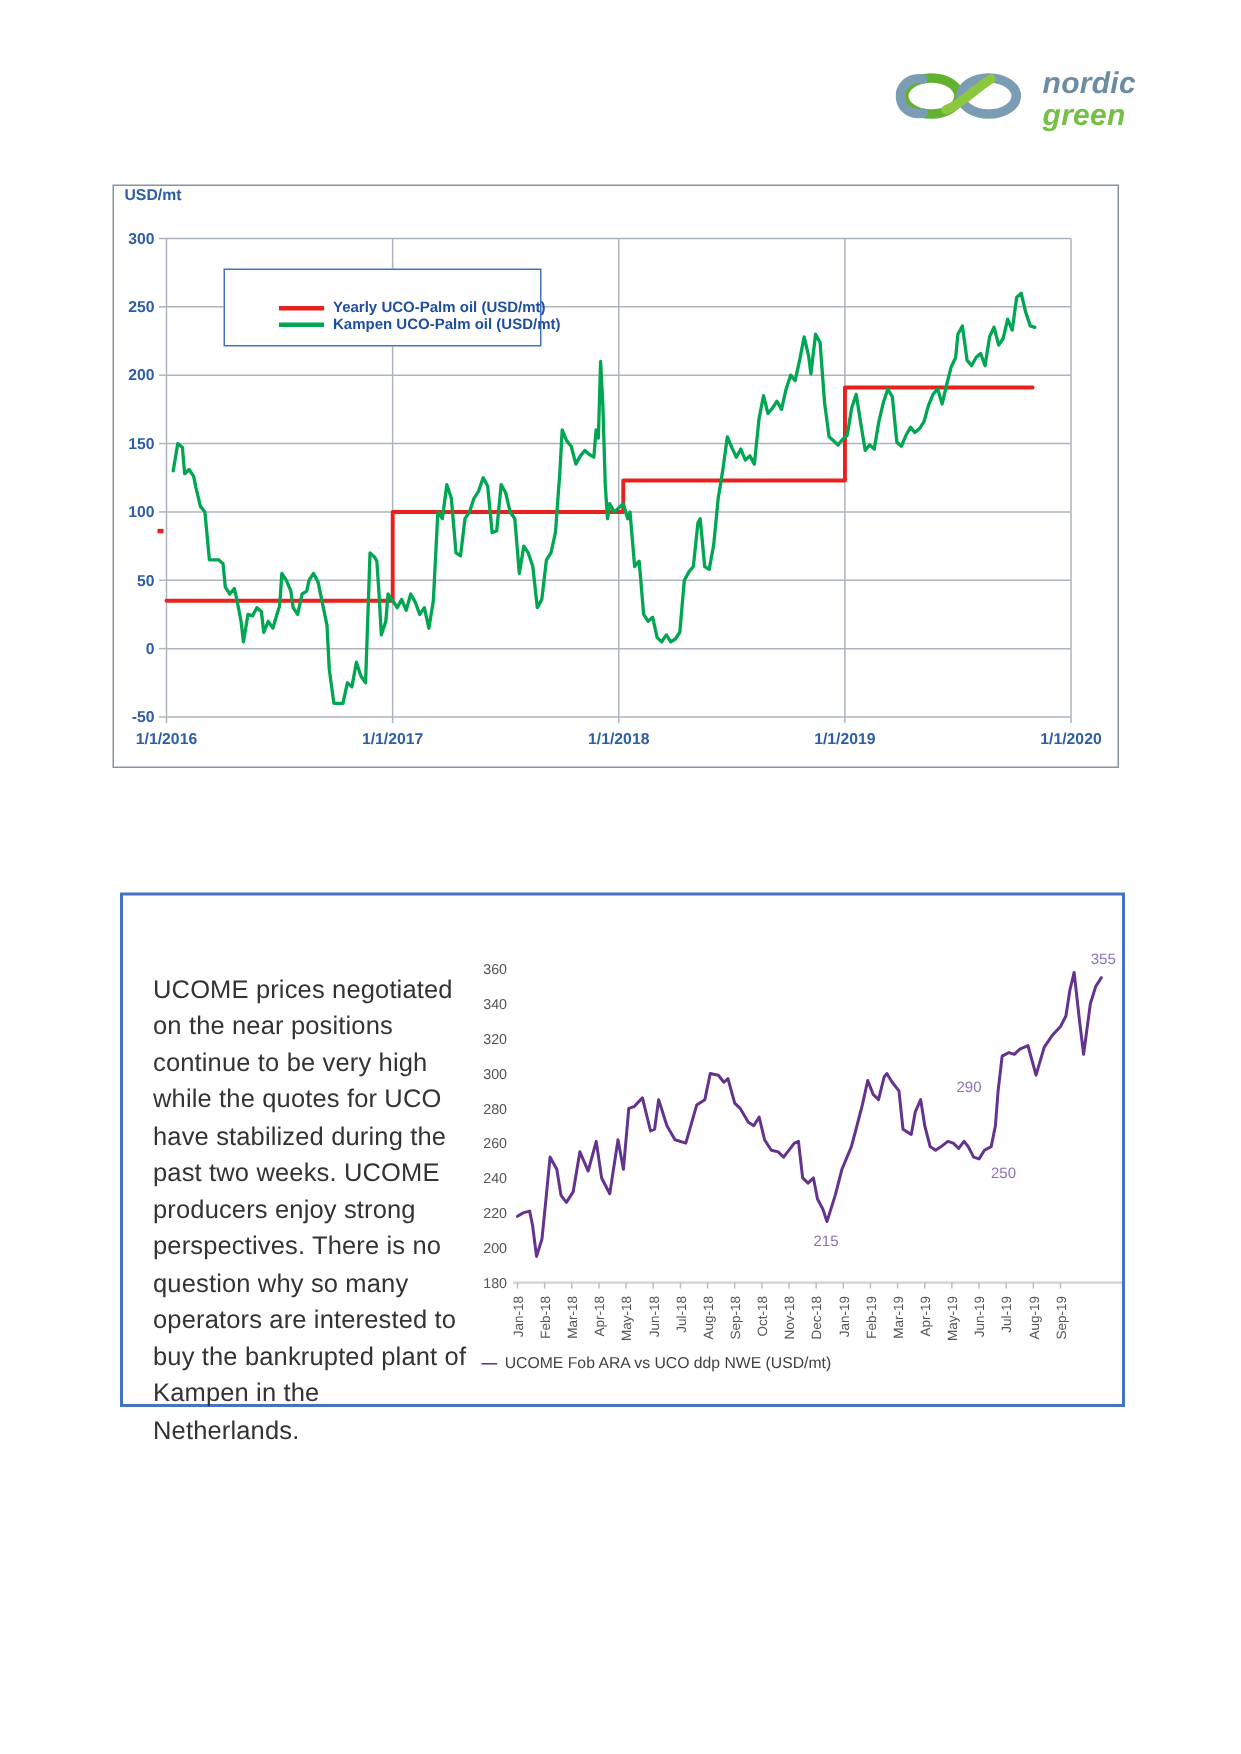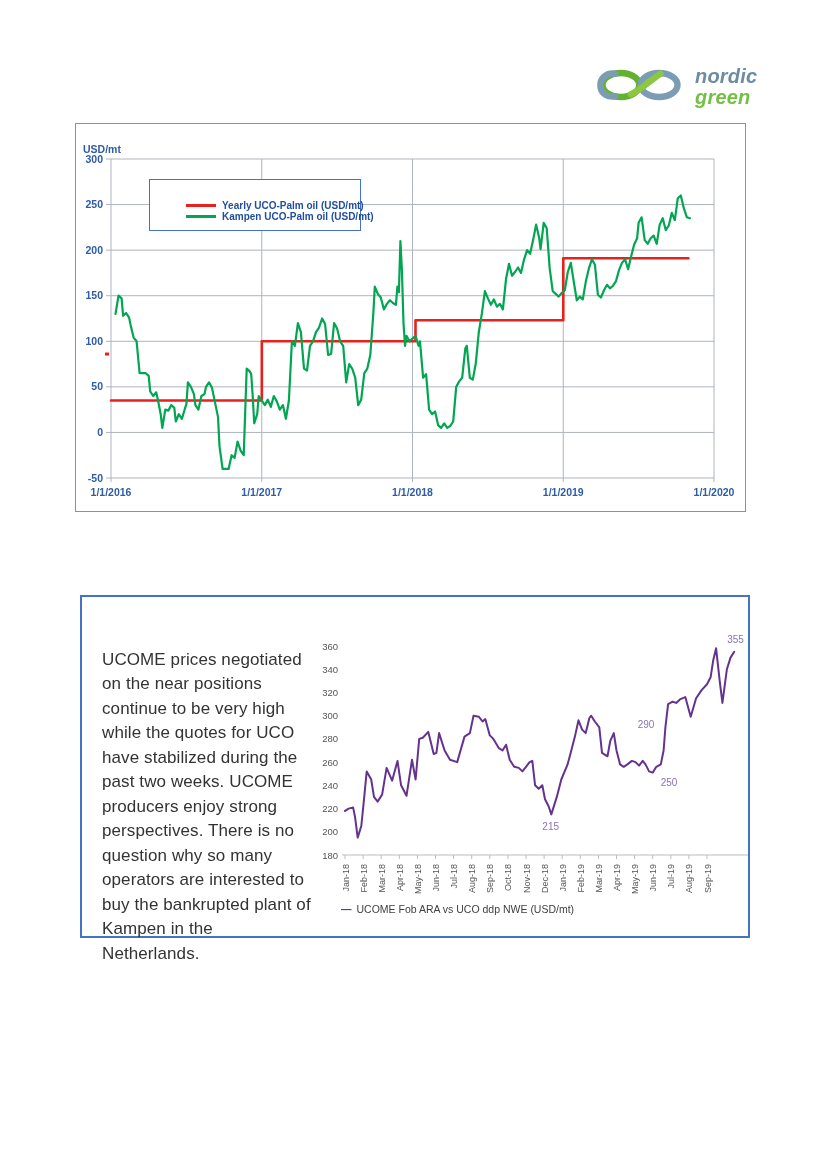--- a/index.html
+++ b/index.html
@@ -1,44 +1,44 @@
 <!DOCTYPE html>
 <html><head>
 <meta charset="utf-8">
 <style>
   html,body{margin:0;padding:0;background:#fff;}
   body{width:827px;height:1169px;position:relative;font-family:"Liberation Sans",sans-serif;overflow:hidden;}
 
   
-  .logo{position:absolute;left:594px;top:57px;display:flex;align-items:center;gap:9px;}
+  .logo{position:absolute;left:594px;top:36px;display:flex;align-items:center;gap:9px;}
   .logo-text{display:flex;flex-direction:column;line-height:1.04;font-style:italic;font-size:20px;font-weight:bold;letter-spacing:.2px;}
   .logo-nordic{color:#6d8ca1;}
   .logo-green{color:#74bf44;}
 
   
   .chart1-box{position:absolute;left:75px;top:123px;width:669px;height:387px;border:1px solid #87939f;background:#fff;}
   .chart1-title{position:absolute;left:42px;right:6px;top:9px;text-align:center;color:#1f4e9e;font-weight:bold;font-size:14.5px;}
-  .chart1-unit{position:absolute;left:7px;top:19px;color:#2e5ca6;font-weight:bold;font-size:10.5px;}
+  .chart1-unit{position:absolute;left:7px;top:0;color:#2e5ca6;font-weight:bold;font-size:10.5px;}
   svg.c1{position:absolute;left:0;top:0;}
   .c1-tick{font-family:"Liberation Sans",sans-serif;font-size:10.5px;font-weight:bold;fill:#2e5ca6;}
   .legend1{position:absolute;left:73px;top:55px;width:212px;height:52px;border:1px solid #4472c4;background:#fff;display:flex;flex-direction:column;justify-content:space-evenly;box-sizing:border-box;padding:20px 0;}
   .legend-row{display:flex;align-items:center;gap:6px;padding-left:36px;}
   .swatch{width:30px;height:3px;flex:0 0 auto;}
   .legend-label{font-size:10px;font-weight:bold;color:#1f4e9e;white-space:nowrap;}
 
   
   .chart2-box{position:absolute;left:80px;top:595px;width:666px;height:339px;border:2px solid #4472c4;background:#fff;box-sizing:content-box;}
   .c2-text{position:absolute;left:20px;top:38px;width:209px;}
   .c2-heading{font-size:17.5px;font-weight:bold;color:#1c1c1c;line-height:1.62;letter-spacing:.2px;}
   .c2-body{margin-top:13px;font-size:17px;color:#333;line-height:1.44;letter-spacing:.1px;}
   svg.c2{position:absolute;left:230px;top:20px;}
   .c2-ytick{font-family:"Liberation Sans",sans-serif;font-size:9.5px;fill:#555;}
   .c2-xtick{font-family:"Liberation Sans",sans-serif;font-size:9px;fill:#555;}
   .c2-ann{font-family:"Liberation Sans",sans-serif;font-size:10px;fill:#8a72b3;}
-  .legend2{position:absolute;left:239px;top:306px;font-size:10.5px;color:#404040;margin-left:20px;}
+  .legend2{position:absolute;left:239px;top:306px;font-size:10.5px;color:#404040;}
   .legend2-dash{color:#63338f;font-weight:bold;margin-right:5px;}
 </style>
 </head>
 <body>
 
 <div class="logo">
   <span>
     <svg width="92" height="56" viewBox="0 0 130 60">
       <ellipse cx="38" cy="30" rx="26" ry="17" fill="none" stroke="#62b22f" stroke-width="9"></ellipse>
       <path d="M30,14 C16,12 8,22 9,32 C10,42 19,48 30,46" fill="none" stroke="#7b9db4" stroke-width="9" stroke-linecap="round"></path>

